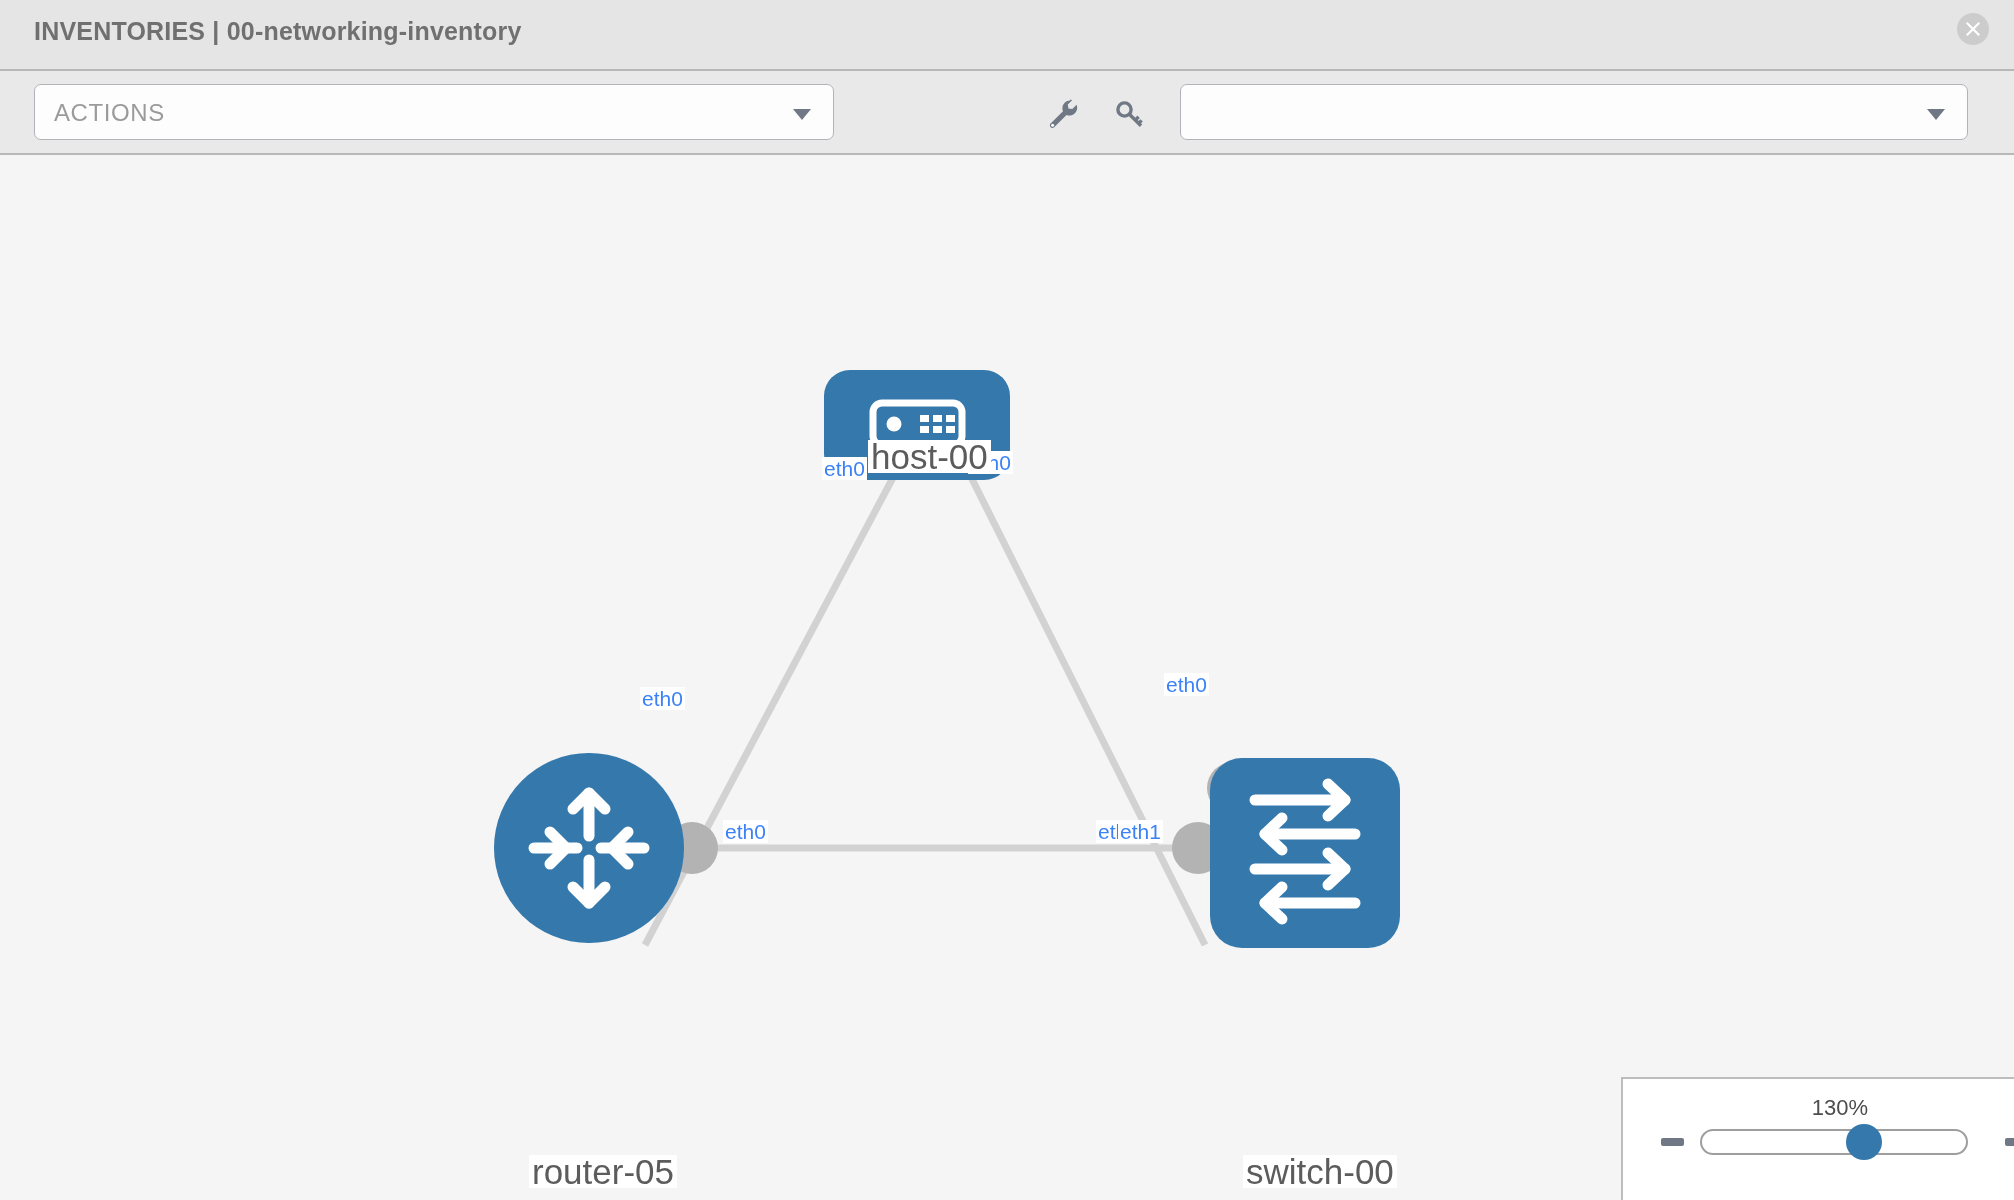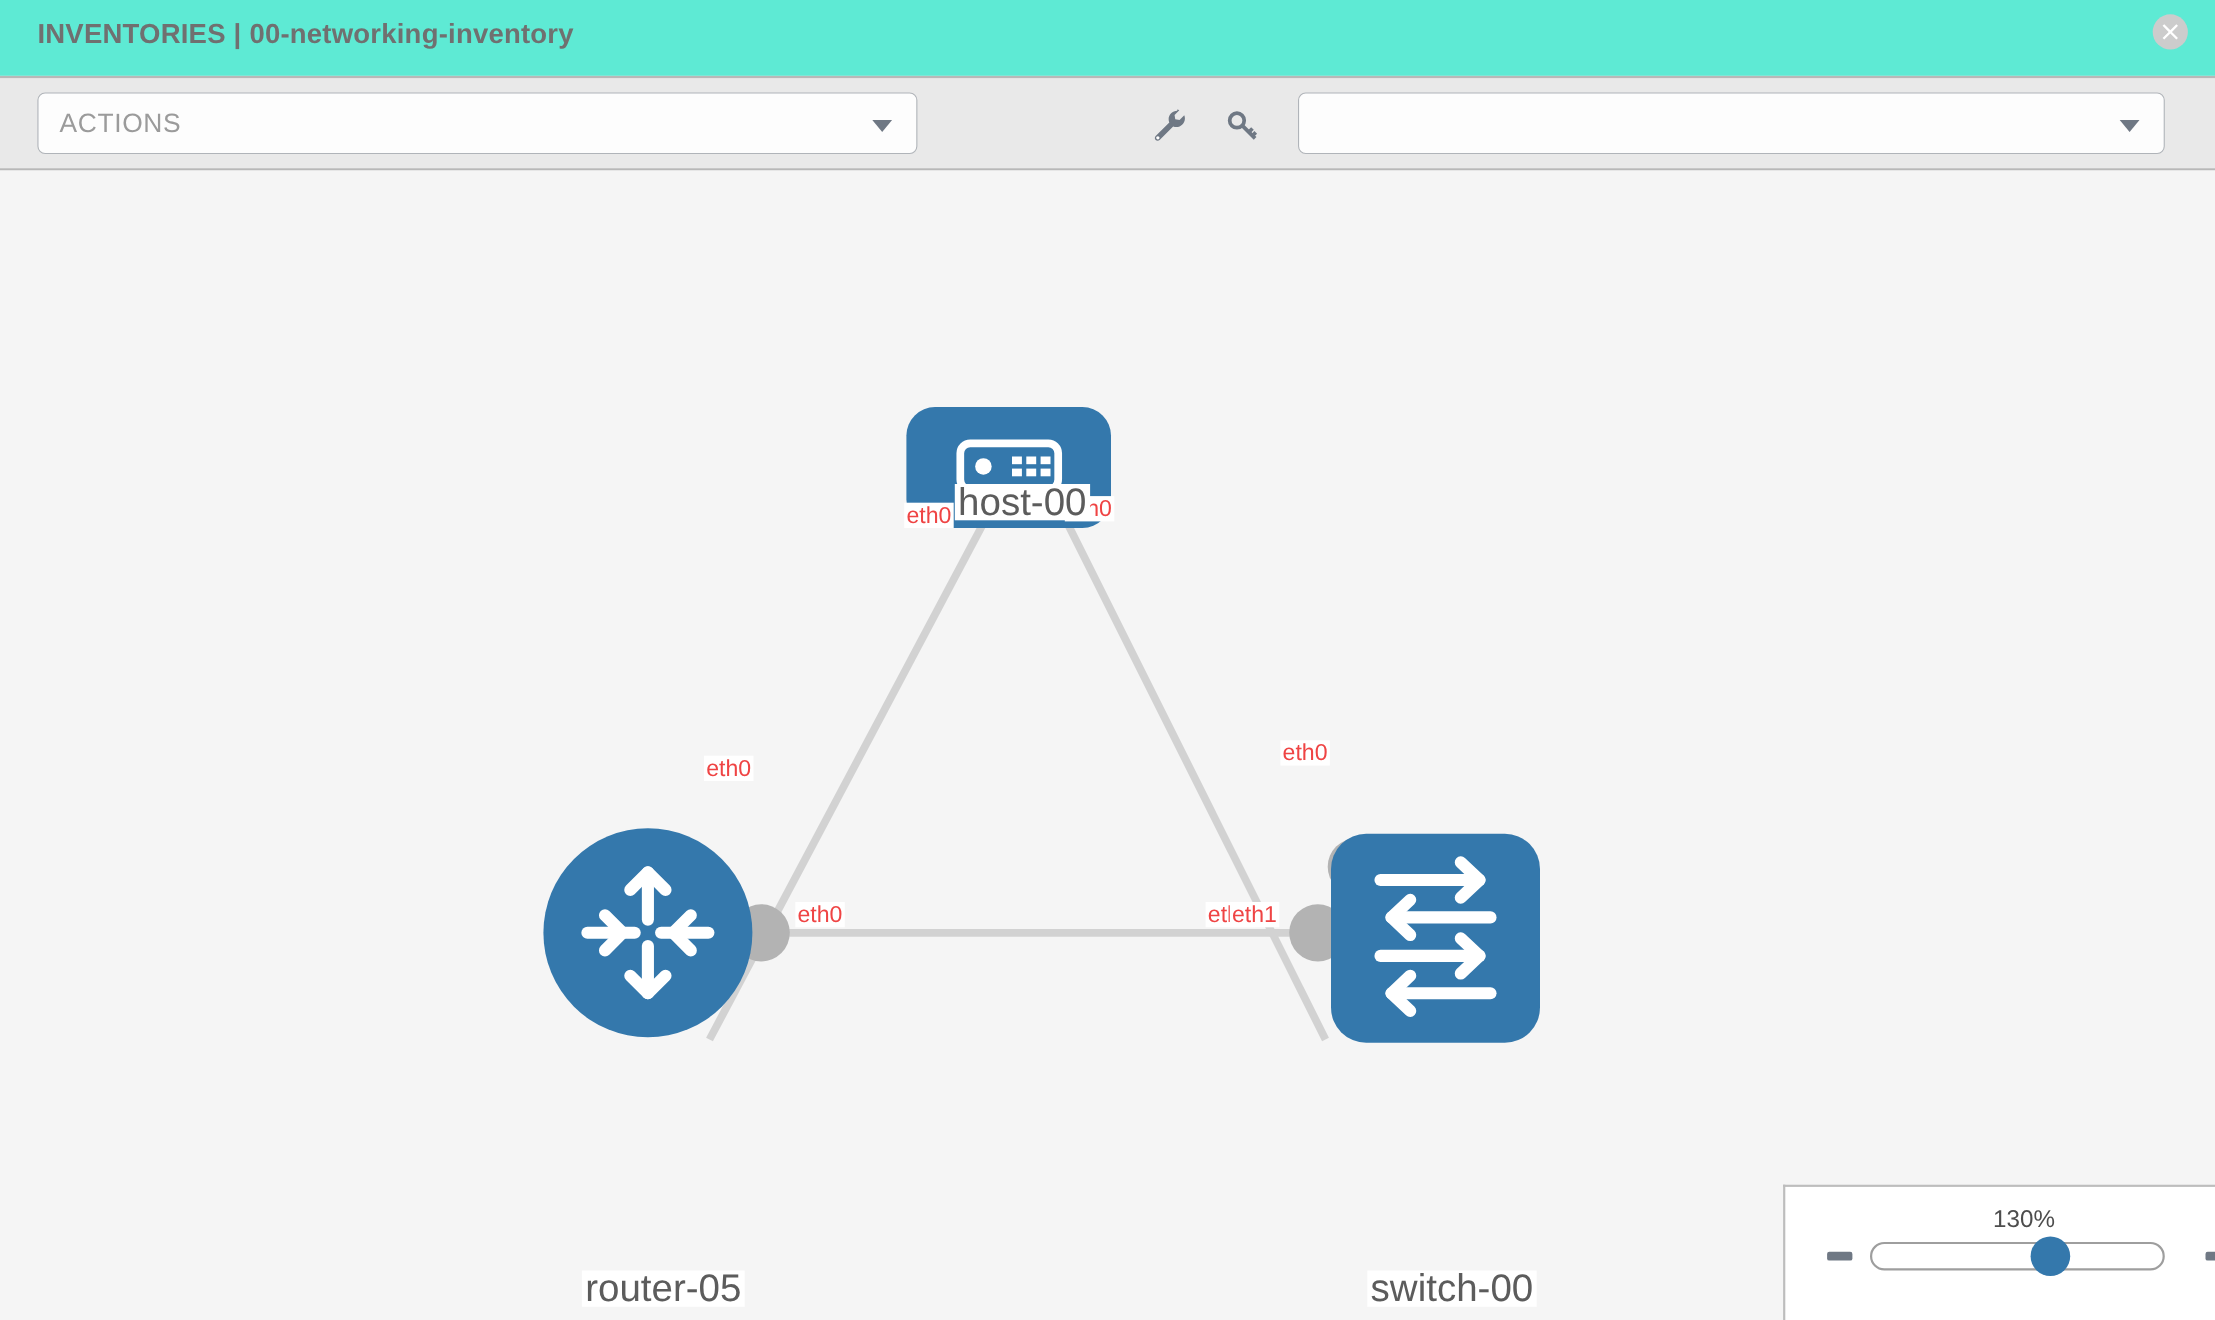--- a/index.html
+++ b/index.html
@@ -14,21 +14,21 @@
     overflow: hidden;
     position: relative;
   }
 
   
   .header {
     position: absolute;
     left: 0; top: 0;
     width: 2014px;
     height: 69px;
-    background: #5eead4;
+    background: #e5e5e5;
     box-sizing: border-box;
   }
   .header-title {
     position: absolute;
     left: 34px;
     top: 17px;
     font-size: 25px;
     font-weight: bold;
     color: #707070;
     letter-spacing: 0.2px;
@@ -136,21 +136,21 @@
   .topo-svg {
     position: absolute;
     left: 0; top: 0;
     width: 2014px;
     height: 1045px;
   }
 
   .edge-label {
     position: absolute;
     background: #ffffff;
-    color: #ef4444;
+    color: #3b82f6;
     font-size: 21px;
     line-height: 23px;
     padding: 0 2px;
     white-space: nowrap;
   }
   .node-label {
     position: absolute;
     background: #ffffff;
     color: #5c5c5c;
     font-size: 35px;

